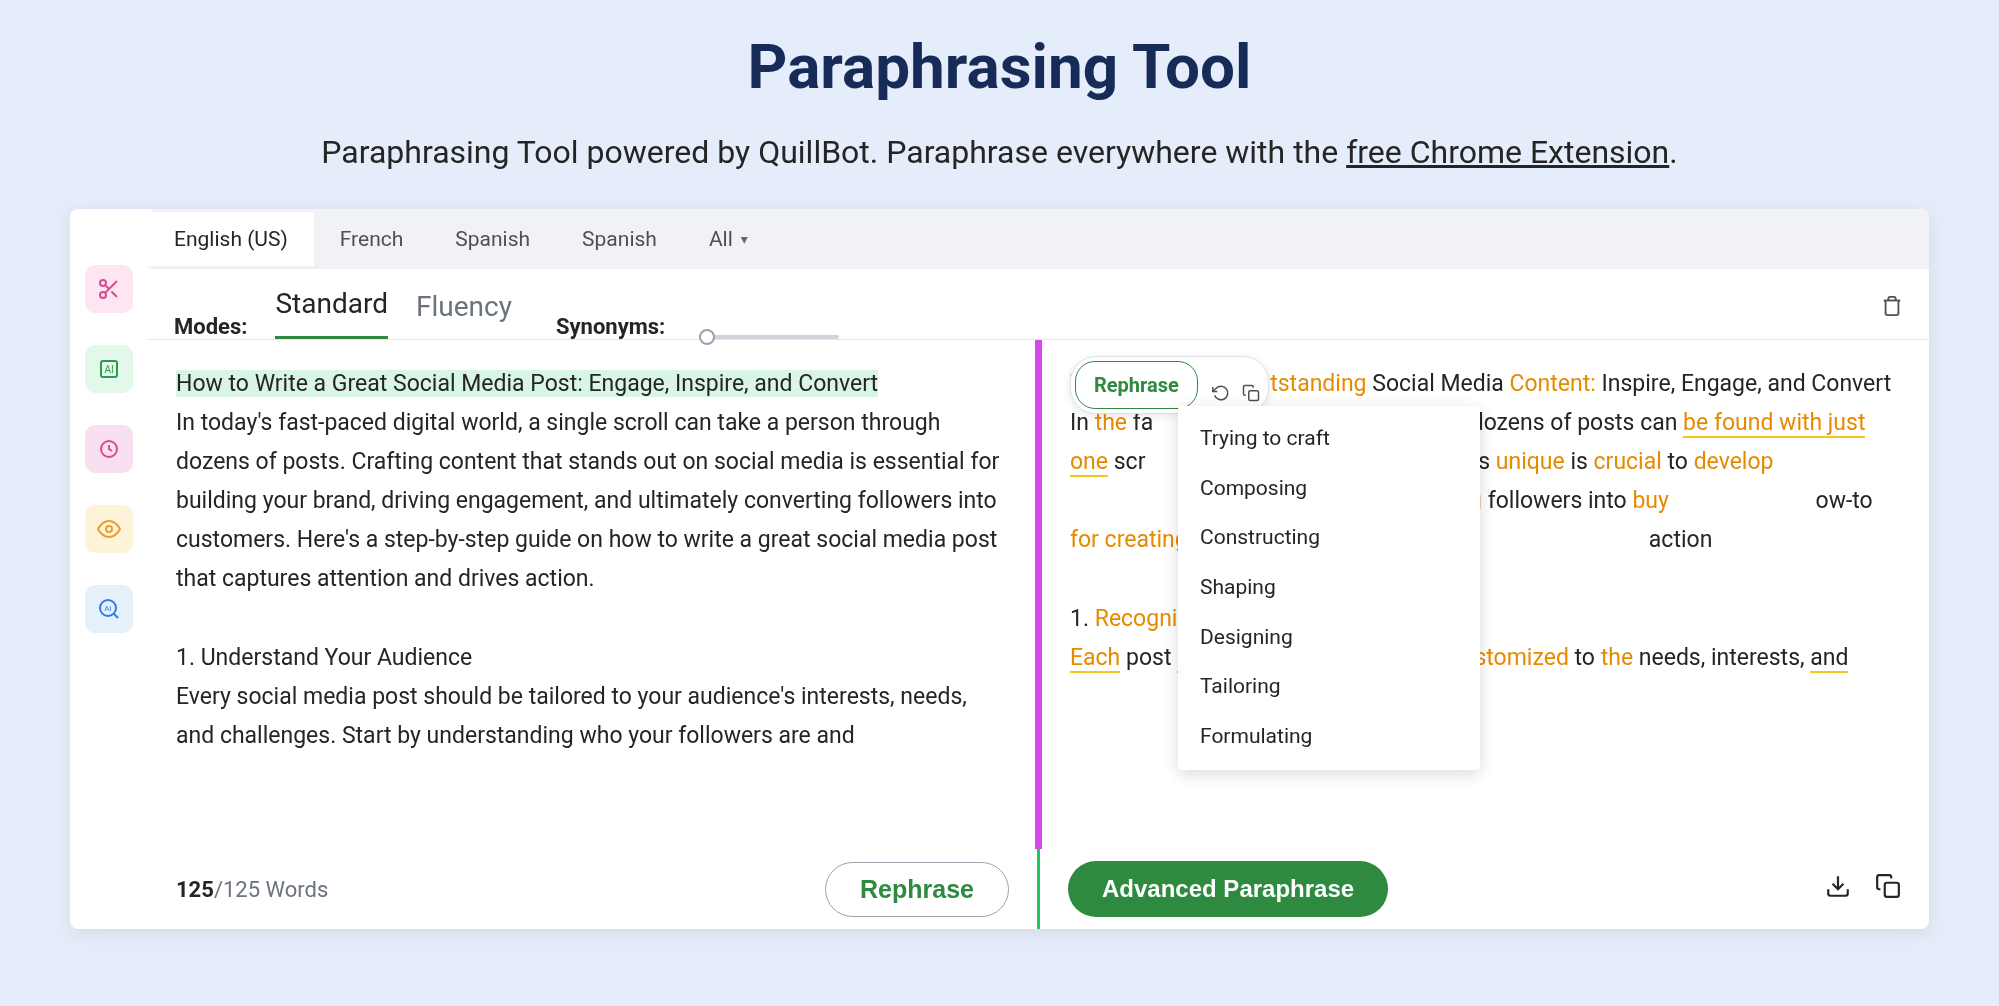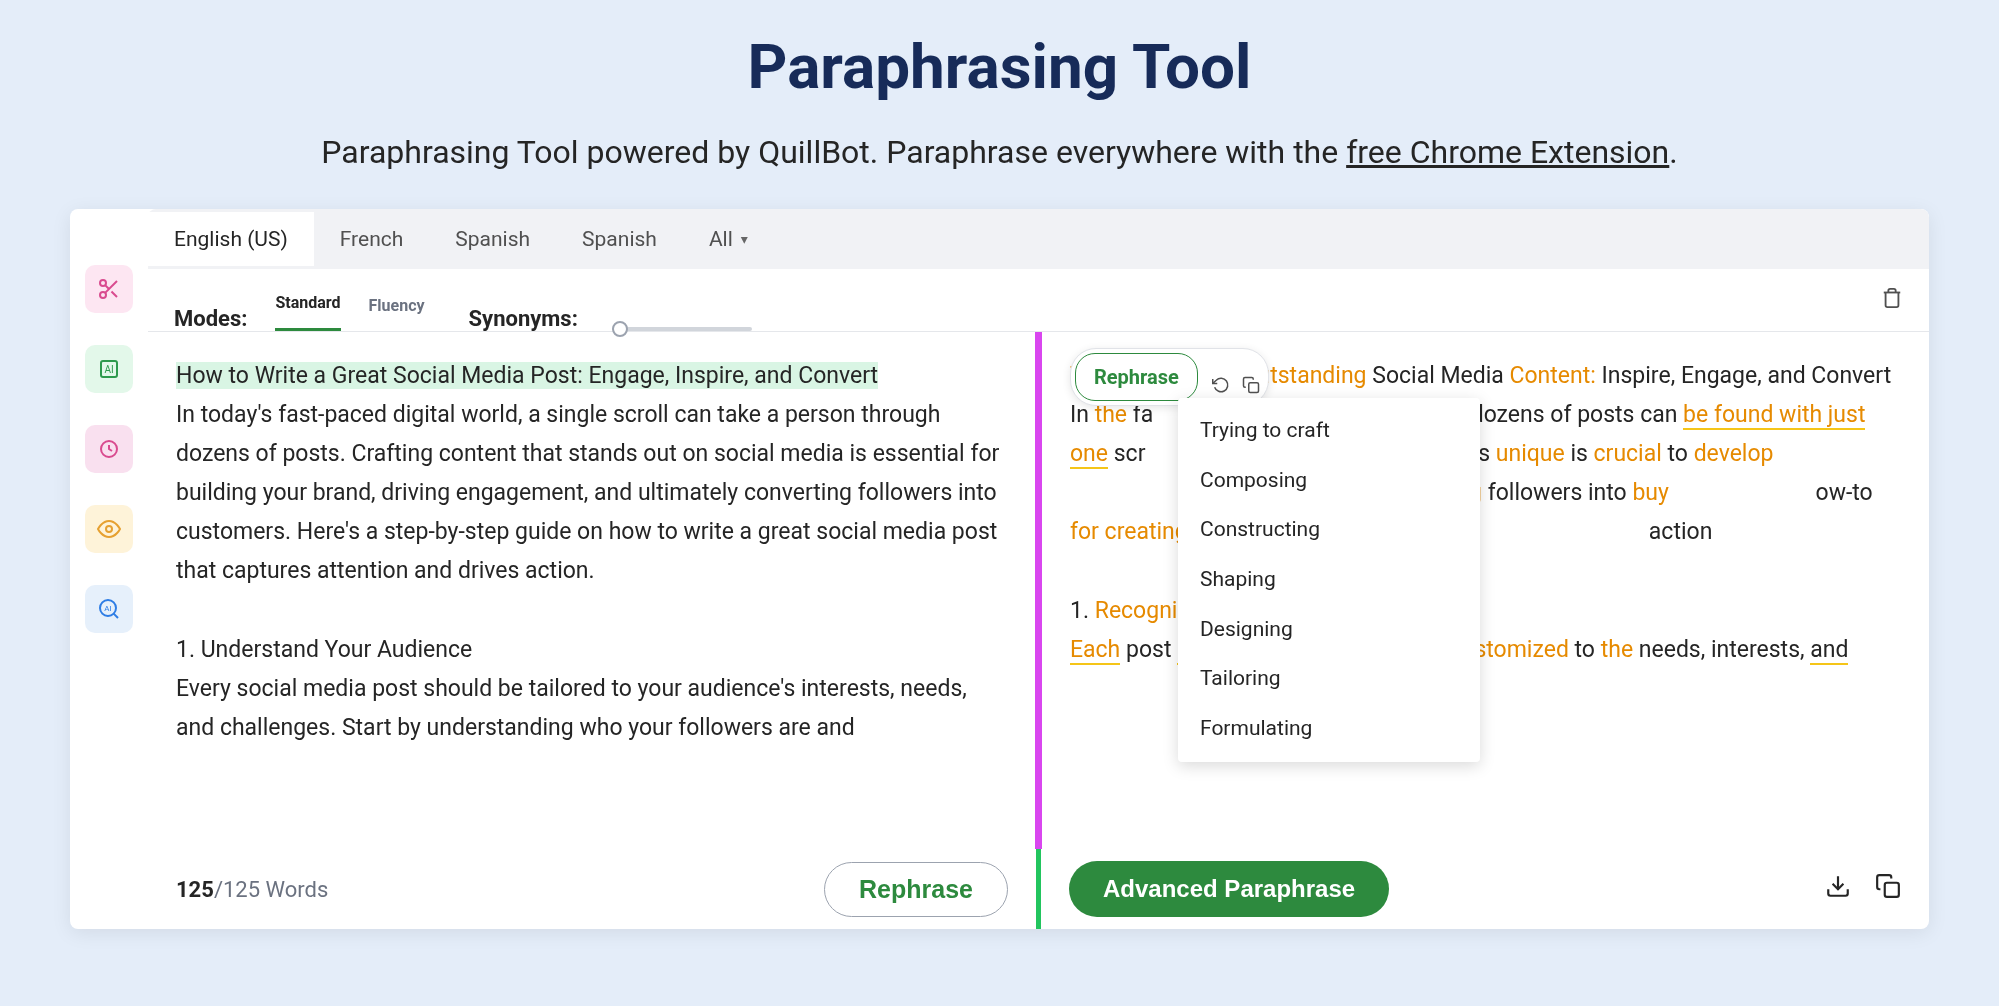--- a/index.html
+++ b/index.html
@@ -13,31 +13,31 @@
 .sidebar{width:78px;padding-top:56px;display:flex;flex-direction:column;align-items:center;gap:32px}
 .sidebar-btn{width:48px;height:48px;border-radius:10px;display:flex;align-items:center;justify-content:center;cursor:pointer}
 .sb1{background:#fde6f2}.sb2{background:#e3f8ea}.sb3{background:#f9e0ef}.sb4{background:#fef3d9}.sb5{background:#e6f0fb}
 .main{flex:1;display:flex;flex-direction:column}
 .lang-tabs{background:#f1f2f5;display:flex;align-items:center;height:60px;border-top-left-radius:8px;border-top-right-radius:8px}
 .lang-tab{padding:0 26px;height:54px;display:flex;align-items:center;font-size:21px;color:#505050;cursor:pointer}
 .lang-tab.active{background:#fff;color:#252525}
 .chev{margin-left:8px;font-size:14px;color:#666}
 .modes-bar{display:flex;align-items:flex-end;padding:18px 26px 0;gap:28px;border-bottom:1px solid #e5e7eb}
 .modes-label{font-size:22px;font-weight:700;color:#252525}
-.mode-tab{font-size:16px;font-weight:700;color:#6b7280;padding-bottom:16px;cursor:pointer}
+.mode-tab{font-size:28px;font-weight:400;color:#6b7280;padding-bottom:16px;cursor:pointer}
 .mode-tab.active{color:#252525;border-bottom:3px solid #2d8a3e}
 .syn-label{font-size:22px;font-weight:700;margin-left:16px}
 .slider{width:140px;height:4px;background:#d1d5db;border-radius:2px;position:relative;margin-left:6px}
 .slider-thumb{width:16px;height:16px;background:#fff;border:2px solid #9ca3af;border-radius:50%;position:absolute;left:0;top:-6px;cursor:pointer}
 .trash{margin-left:auto;font-size:24px;color:#505050;cursor:pointer;padding-bottom:16px}
 .panes{flex:1;display:flex;position:relative;min-height:0}
 .pane{flex:1;padding:24px 28px;font-size:23px;line-height:1.7;color:#252525;overflow:hidden;position:relative}
 .pane-left{border-right:7px solid #d946ef}
 .footer{display:flex;align-items:center;padding:16px 28px;height:80px}
-.footer-left{border-right:5px solid #22c55e}
+.footer-left{border-right:3px solid #22c55e}
 .word-count{font-size:22px;font-weight:700;color:#252525}
 .word-count .total{font-weight:400;color:#6b7280}
 .rephrase-btn{margin-left:auto;padding:12px 34px;border:1.5px solid #9ca3af;border-radius:30px;font-size:25px;font-weight:700;color:#2d8a3e;background:#fff;cursor:pointer}
 .adv-btn{padding:14px 34px;background:#2d8a3e;color:#fff;border:none;border-radius:30px;font-size:24px;font-weight:700;cursor:pointer}
 .dl-icon,.copy-icon{margin-left:auto;font-size:26px;color:#252525;cursor:pointer}
 .copy-icon{margin-left:24px}
 .hl-o{color:#e68a00}
 .hl-b{color:#2e7de5}
 .ul-y{border-bottom:2px solid #f5c518}
 .toolbar-pop{position:absolute;top:-8px;left:0;display:flex;align-items:center;gap:10px;background:#fff;border:1px solid #e1e3e8;border-radius:26px;padding:4px 10px 4px 4px;box-shadow:0 2px 8px rgba(0,0,0,.1)}

